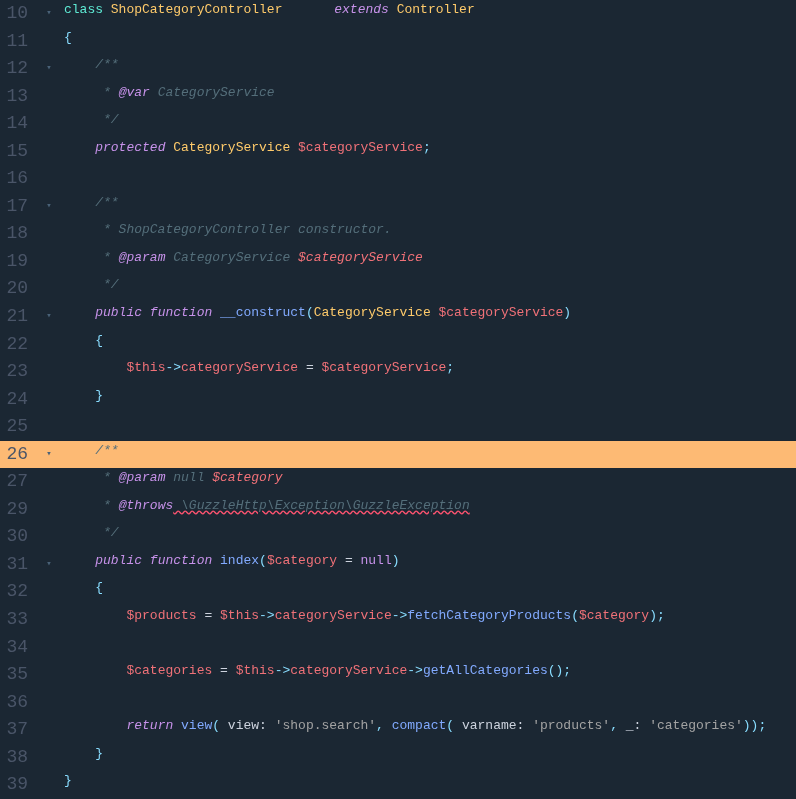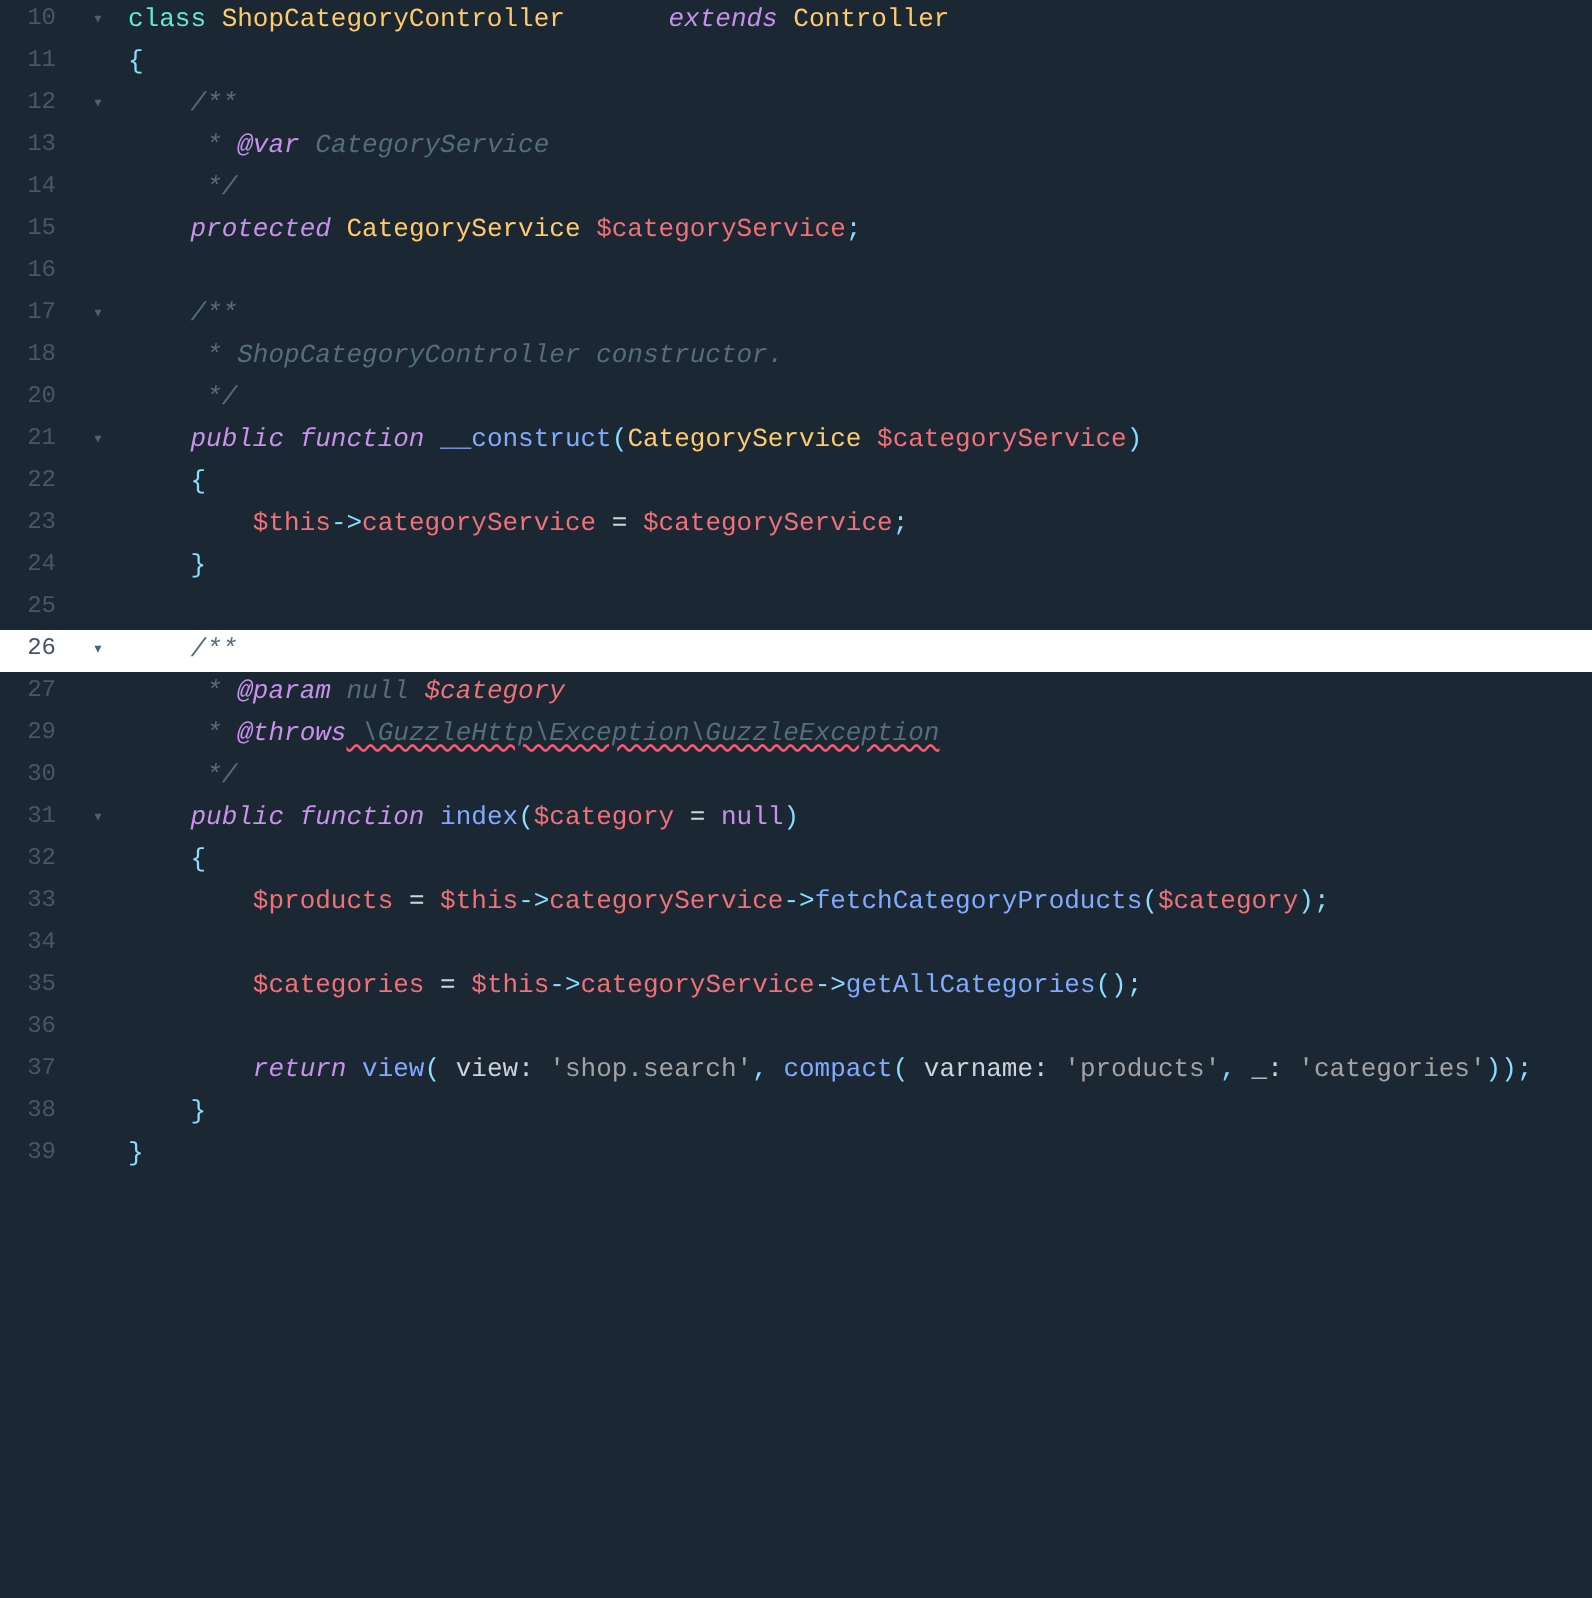--- a/index.html
+++ b/index.html
@@ -28,31 +28,31 @@
 
     .code-line {
       display: flex;
       flex-direction: row;
       align-items: stretch;
       min-height: 21px;
       position: relative;
     }
 
     .code-line.highlighted {
-      background-color: #ffffff;
+      background-color: #fdba74;
     }
 
     .line-number {
       width: 42px;
       min-width: 42px;
       text-align: right;
       padding-right: 14px;
       color: #4a5568;
       user-select: none;
-      font-size: 12px;
+      font-size: 18px;
       line-height: 1.55;
     }
 
     .fold-gutter {
       width: 14px;
       min-width: 14px;
       display: flex;
       align-items: center;
       justify-content: center;
       color: #4a6278;
@@ -142,20 +142,25 @@
         <span class="fold-icon" style="color:#4a6278;font-size:9px;">▾</span>
       </span>
       <span class="code-content"><span class="plain">    </span><span class="comment">/**</span></span>
     </div>
     <div class="code-line">
       <span class="line-number">18</span>
       <span class="fold-gutter"></span>
       <span class="code-content"><span class="plain">     </span><span class="comment">* ShopCategoryController constructor.</span></span>
     </div>
     <div class="code-line">
+      <span class="line-number">19</span>
+      <span class="fold-gutter"></span>
+      <span class="code-content"><span class="plain">     </span><span class="comment">* </span><span class="doc-tag">@param</span><span class="comment"> CategoryService </span><span class="doc-param-val">$categoryService</span></span>
+    </div>
+    <div class="code-line">
       <span class="line-number">20</span>
       <span class="fold-gutter"></span>
       <span class="code-content"><span class="plain">     </span><span class="comment">*/</span></span>
     </div>
     <div class="code-line">
       <span class="line-number">21</span>
       <span class="fold-gutter">
         <span class="fold-icon" style="color:#4a6278;font-size:9px;">▾</span>
       </span>
       <span class="code-content"><span class="plain">    </span><span class="kw-keyword">public </span><span class="kw-function">function </span><span class="method-name">__construct</span><span class="punctuation">(</span><span class="class-name">CategoryService </span><span class="variable">$categoryService</span><span class="punctuation">)</span></span>

